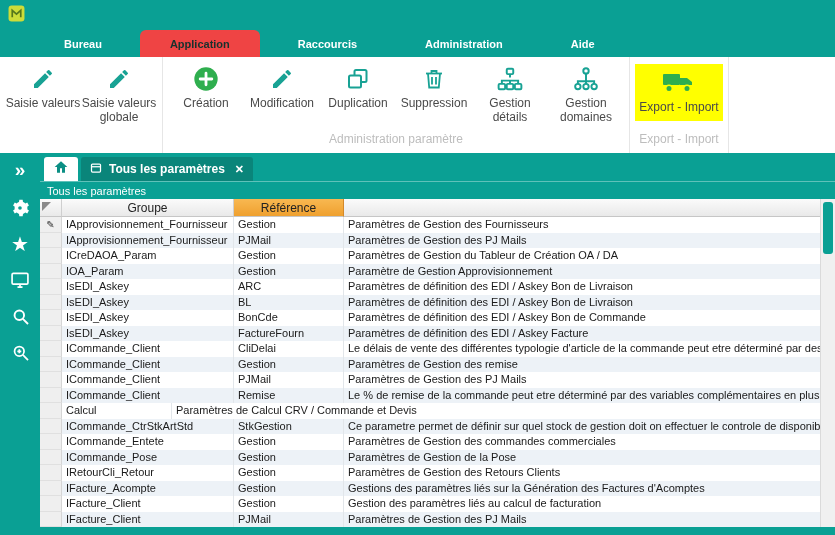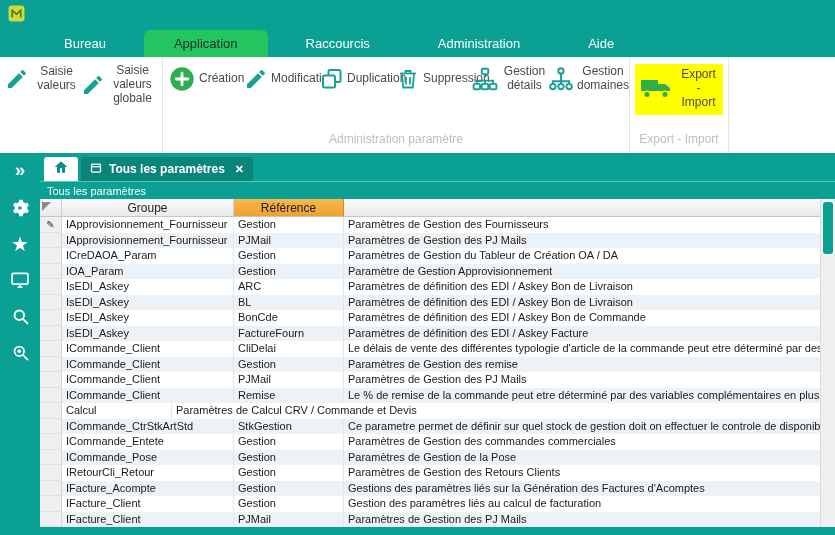--- a/index.html
+++ b/index.html
@@ -6,28 +6,28 @@
   html, body { width: 835px; height: 535px; overflow: hidden; }
   body { font-family: "Liberation Sans", sans-serif; background: #fff; }
 
   .app { width: 835px; height: 535px; display: flex; flex-direction: column; background: #fff; }
 
   
   .titlebar { height: 30px; flex: 0 0 auto; background: #0aa094; display: flex; align-items: center; padding: 0 8px; }
 
   
   .menubar { height: 27px; flex: 0 0 auto; background: #0aa094; display: flex; align-items: stretch; padding-left: 34px; }
-  .menu-tab { display: flex; align-items: center; padding: 0 30px; color: #fff; font-size: 13px; font-weight: 400; cursor: default; margin-right: 8px; }
-  .menu-tab.active { background: #22c55e; color: #17312d; border-radius: 6px 6px 0 0; }
+  .menu-tab { display: flex; align-items: center; padding: 0 30px; color: #fff; font-size: 11px; font-weight: 700; cursor: default; margin-right: 8px; }
+  .menu-tab.active { background: #ef4444; color: #17312d; border-radius: 6px 6px 0 0; }
 
   
   .ribbon { height: 96px; flex: 0 0 auto; background: #fff; display: flex; }
   .ribbon-group { display: flex; flex-direction: column; border-right: 1px solid #e6e6e6; padding: 0 5px; }
   .ribbon-items { display: flex; align-items: flex-start; padding-top: 7px; flex: 1; }
-  .ribbon-item { width: 76px; display: flex; flex-direction: row; align-items: center; gap: 3px; font-size: 12px; color: #4a4a4a; text-align: center; line-height: 1.15; cursor: default; }
+  .ribbon-item { width: 76px; display: flex; flex-direction: column; align-items: center; gap: 3px; font-size: 12px; color: #4a4a4a; text-align: center; line-height: 1.15; cursor: default; }
   .ribbon-item .ricon { height: 30px; display: flex; align-items: center; justify-content: center; }
   .ribbon-item.highlight { background: #ffff00; padding: 4px 4px 6px; width: 88px; }
   .group-label { color: #bdbdbd; font-size: 12px; text-align: center; padding: 2px 0 7px; }
   .ribbon-fill { flex: 1; border-right: none; }
 
   
   .workspace { flex: 1; display: flex; min-height: 0; }
   .sidebar { width: 40px; flex: 0 0 auto; background: #0aa094; display: flex; flex-direction: column; align-items: center; padding-top: 4px; }
   .sb-icon { width: 26px; height: 26px; display: flex; align-items: center; justify-content: center; color: #fff; margin-bottom: 10px; cursor: pointer; }
   .sb-icon.chev { font-size: 19px; font-weight: 700; margin-bottom: 12px; }

